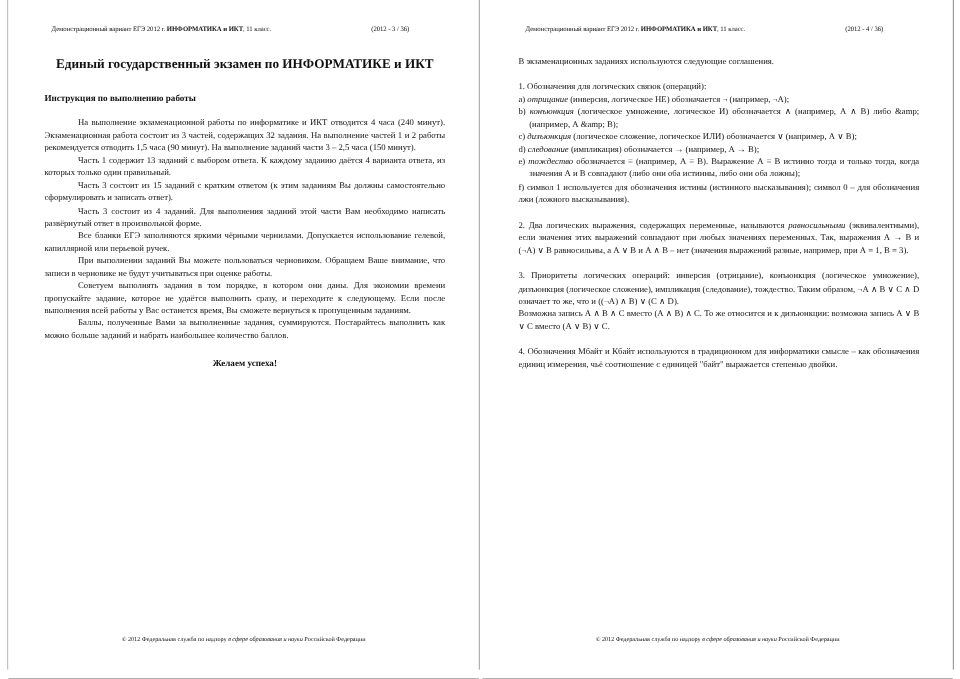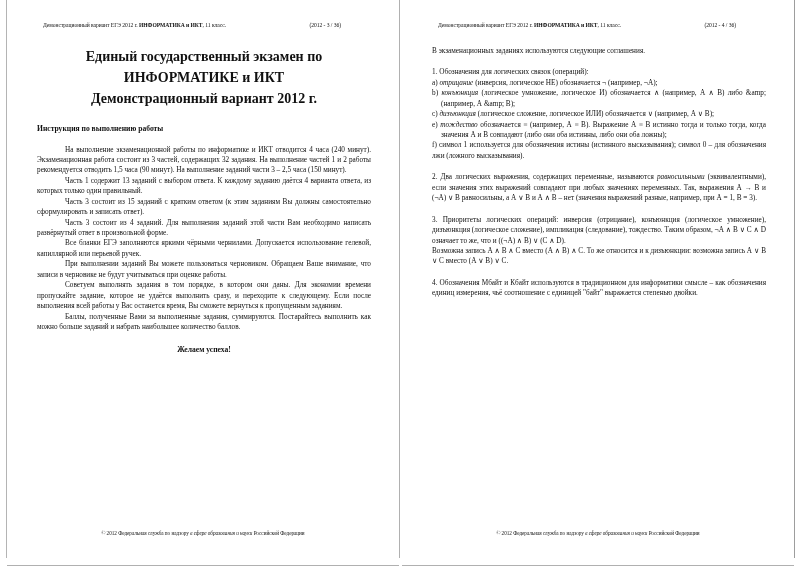--- a/index.html
+++ b/index.html
@@ -74,21 +74,21 @@
   .hdr-page {
     margin-left: auto;
     padding-right: 26px;
     letter-spacing: -0.05px;
   }
 
   
   .doc-title {
     text-align: center;
     font-weight: bold;
-    font-size: 14px;
+    font-size: 11px;
     line-height: 1.52;
     margin: 0 0 14px 0;
   }
   .doc-title .line2 { display: block; }
 
   .section-title {
     font-weight: bold;
     font-size: 7.6px;
     margin: 0 0 10px 0;
   }
@@ -150,21 +150,20 @@
 
   <section class="page page-left">
 
     <div class="pg-header">
       <span class="hdr-title"><span>Демонстрационный вариант ЕГЭ 2012 г. </span><span class="b">ИНФОРМАТИКА и ИКТ</span><span>, 11 класс.</span></span>
       <span class="hdr-page">(2012 - 3 / 36)</span>
     </div>
 
     <h1 class="doc-title">
       <span>Единый государственный экзамен по ИНФОРМАТИКЕ и ИКТ</span>
-      <span class="line2">Демонстрационный вариант  2012 г.</span>
     </h1>
 
     <h2 class="section-title">Инструкция по выполнению работы</h2>
 
     <p class="para">На выполнение экзаменационной работы по информатике и ИКТ отводится 4 часа (240 минут). Экзаменационная работа состоит из 3 частей, содержащих 32 задания. На выполнение частей 1 и 2 работы рекомендуется отводить 1,5 часа (90 минут). На выполнение заданий части 3 – 2,5 часа (150 минут).</p>
     <p class="para">Часть 1 содержит 13 заданий с выбором ответа. К каждому заданию даётся 4 варианта ответа, из которых только один правильный.</p>
     <p class="para">Часть 3 состоит из 15 заданий с кратким ответом (к этим заданиям Вы должны самостоятельно сформулировать и записать ответ).</p>
     <p class="para">Часть 3 состоит из 4 заданий. Для выполнения заданий этой части Вам необходимо написать развёрнутый ответ в произвольной форме.</p>
     <p class="para">Все бланки ЕГЭ заполняются яркими чёрными чернилами. Допускается использование гелевой, капиллярной или перьевой ручек.</p>
     <p class="para">При выполнении заданий Вы можете пользоваться черновиком. Обращаем Ваше внимание, что записи в черновике не будут учитываться при оценке работы.</p>
@@ -188,20 +187,21 @@
     <div class="gap-md"></div>
 
     <p class="flush">1. Обозначения для логических связок (операций):</p>
 
     <p class="hang"><span class="mk">a) </span><i>отрицание</i><span> (инверсия, логическое НЕ) обозначается ¬ (например, ¬А);</span></p>
 
     <p class="hang"><span class="mk">b) </span><i>конъюнкция</i><span> (логическое умножение, логическое И) обозначается ∧ (например, А ∧ В) либо &amp;amp; (например, А &amp;amp; В);</span></p>
 
     <p class="hang"><span class="mk">c) </span><i>дизъюнкция</i><span> (логическое сложение, логическое ИЛИ) обозначается ∨ (например, А ∨ В);</span></p>
 
+    <p class="hang"><span class="mk">d) </span><i>следование</i><span> (импликация) обозначается → (например, А → В);</span></p>
 
     <p class="hang"><span class="mk">e) </span><i>тождество</i><span> обозначается ≡ (например, А ≡ В). Выражение А ≡ В истинно тогда и только тогда, когда значения А и В совпадают (либо они оба истинны, либо они оба ложны);</span></p>
 
     <p class="flush">f) символ 1 используется для обозначения истины (истинного высказывания); символ 0 – для обозначения лжи (ложного высказывания).</p>
 
     <div class="gap-md"></div>
 
     <p class="flush"><span>2. Два логических выражения, содержащих переменные, называются </span><i>равносильными</i><span> (эквивалентными), если значения этих выражений совпадают при любых значениях переменных. Так, выражения А → В и (¬А) ∨ В равносильны, а А ∨ В и А ∧ В – нет (значения выражений разные, например, при А = 1, В = 3).</span></p>
 
     <div class="gap-md"></div>

